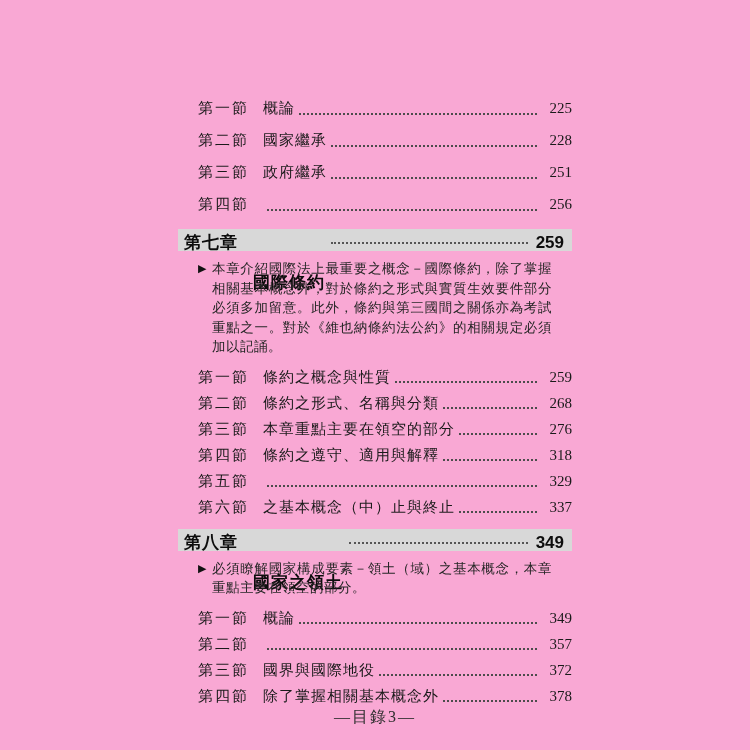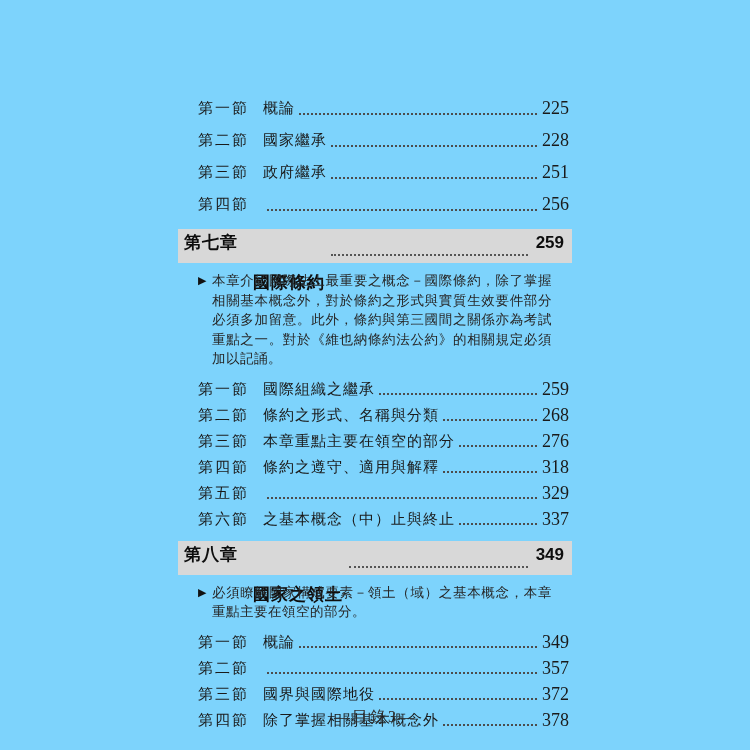--- a/index.html
+++ b/index.html
@@ -4,21 +4,21 @@
 <style>
   * { margin: 0; padding: 0; box-sizing: border-box; }
   html, body { background: #ffffff; }
   body {
     width: 750px; height: 750px;
     font-family: "Liberation Serif", "DejaVu Serif", serif;
     color: #1a1a1a;
     position: relative;
     overflow: hidden;
   }
-  .page { position: absolute; inset: 0; background: #7dd3fc; }
+  .page { position: absolute; inset: 0; background: #f9a8d4; }
   .content {
     position: absolute;
     left: 178px; top: 92px;
     width: 394px;
   }
   
   .sec-row {
     display: flex;
     height: 26px; line-height: 26px;
     font-size: 15px;
@@ -35,28 +35,28 @@
     flex: 1 1 auto;
     min-width: 8px;
     align-self: flex-end;
     border-bottom: 2px dotted #4c4c4c;
     margin: 0 5px 7px 4px;
   }
   .sec-list-top .leader { margin-bottom: 9px; }
   .page-num {
     flex: none;
     min-width: 30px;
-    text-align: left;
-    font-size: 18px;
+    text-align: right;
+    font-size: 15px;
   }
   
   .chapter-bar {
     display: flex;
     background: #d8d8d8;
-    height: 34px; line-height: 27px;
+    height: 22px; line-height: 27px;
     margin: 9px 0 8px 0;
     padding: 0 8px 0 6px;
     font-family: "Liberation Sans", "DejaVu Sans", sans-serif;
     font-weight: bold;
     font-size: 17px;
     color: #0d0d0d;
   }
   .ch-label { flex: none; letter-spacing: 1px; margin-right: 15px; white-space: nowrap; }
   .ch-title { flex: none; letter-spacing: 1px; white-space: nowrap; margin-top: 40px; }
   .chapter-bar .leader { border-bottom: 2px dotted #555; margin: 0 8px 7px 6px; }
@@ -132,21 +132,21 @@
             <span class="leader"></span>
             <span class="ch-page">259</span>
           </div>
           <div class="note">
             <span class="note-marker">▶</span>
             <p class="note-text">本章介紹國際法上最重要之概念－國際條約，除了掌握相關基本概念外，對於條約之形式與實質生效要件部分必須多加留意。此外，條約與第三國間之關係亦為考試重點之一。對於《維也納條約法公約》的相關規定必須加以記誦。</p>
           </div>
           <div class="sec-list">
             <div class="sec-row">
               <span class="sec-label">第一節</span>
-              <span class="sec-title">國際組織之繼承</span>
+              <span class="sec-title">條約之概念與性質</span>
               <span class="leader"></span>
               <span class="page-num">259</span>
             </div>
             <div class="sec-row">
               <span class="sec-label">第二節</span>
               <span class="sec-title">條約之形式、名稱與分類</span>
               <span class="leader"></span>
               <span class="page-num">268</span>
             </div>
             <div class="sec-row">

